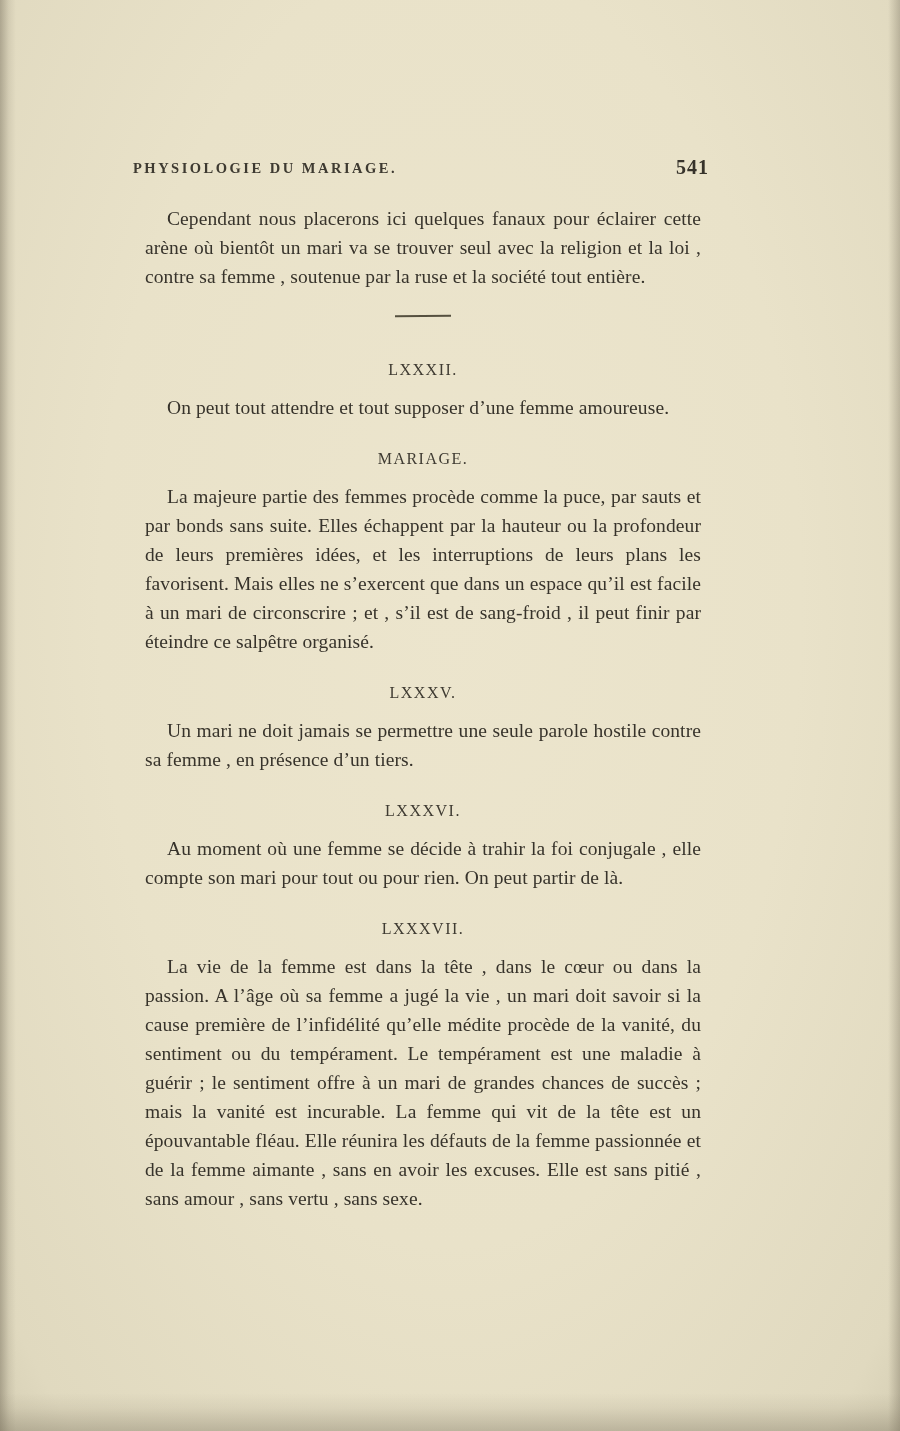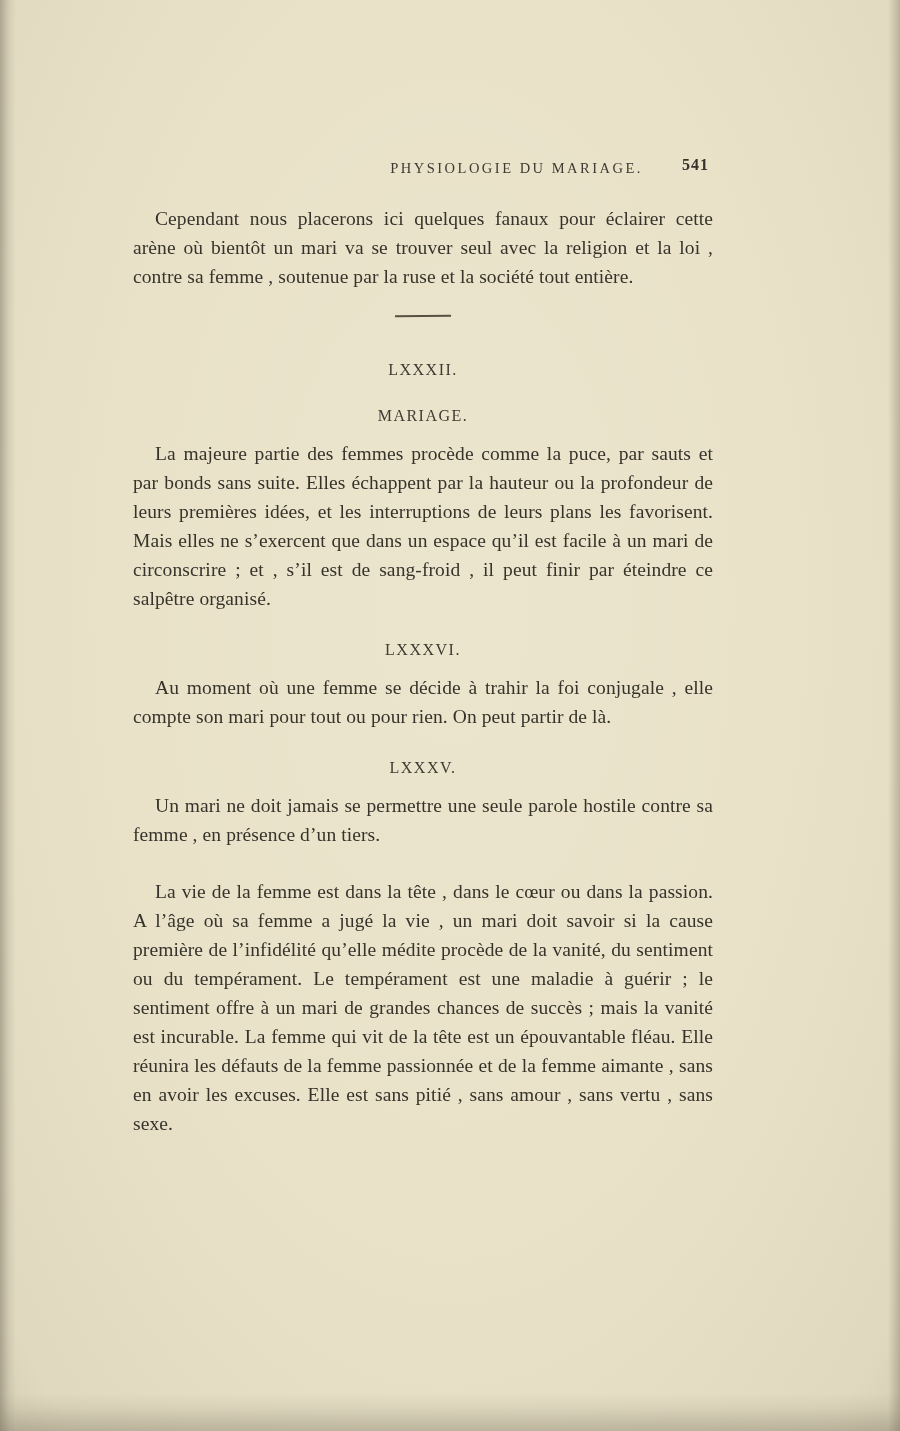--- a/index.html
+++ b/index.html
@@ -50,38 +50,38 @@
   }
   .running-head {
     position: relative;
     height: 24px;
     margin-bottom: 20px;
   }
   .head-title {
     position: absolute;
     left: 0;
     right: 70px;
-    text-align: right;
-    font-weight: normal;
+    text-align: left;
+    font-weight: bold;
     font-size: 14.5px;
     letter-spacing: 2.5px;
     color: #3e3a31;
     white-space: nowrap;
   }
   .head-page {
     position: absolute;
     right: 4px;
     top: -4px;
     font-weight: bold;
-    font-size: 16px;
+    font-size: 20px;
     letter-spacing: 1px;
     color: #37332b;
   }
   .body-par {
-    margin: 0;
+    margin: 12px;
     font-size: 19.5px;
     line-height: 29px;
     text-align: justify;
     text-indent: 22px;
     letter-spacing: 0.1px;
     color: #37332b;
   }
   .separator {
     width: 56px;
     height: 0;
@@ -113,36 +113,38 @@
       <span class="head-title">PHYSIOLOGIE DU MARIAGE.</span>
       <span class="head-page">541</span>
     </div>
 
     <p class="body-par">Cependant nous placerons ici quelques fanaux pour éclairer cette arène où bientôt un mari va se trouver seul avec la religion et la loi , contre sa femme , soutenue par la ruse et la société tout entière.</p>
 
     <div class="separator"></div>
 
     <div class="section">
       <h2 class="sec-head">LXXXII.</h2>
+      <p class="body-par">On peut tout attendre et tout supposer d’une femme amoureuse.</p>
     </div>
 
 
     <div class="section">
       <h2 class="sec-head">MARIAGE.</h2>
       <p class="body-par">La majeure partie des femmes procède comme la puce, par sauts et par bonds sans suite. Elles échappent par la hauteur ou la profondeur de leurs premières idées, et les interruptions de leurs plans les favorisent. Mais elles ne s’exercent que dans un espace qu’il est facile à un mari de circonscrire ; et , s’il est de sang-froid , il peut finir par éteindre ce salpêtre organisé.</p>
     </div>
 
     <div class="section">
+      <h2 class="sec-head">LXXXV.</h2>
+      <p class="body-par">Un mari ne doit jamais se permettre une seule parole hostile contre sa femme , en présence d’un tiers.</p>
+    </div>
+
+    <div class="section">
       <h2 class="sec-head">LXXXVI.</h2>
       <p class="body-par">Au moment où une femme se décide à trahir la foi conjugale , elle compte son mari pour tout ou pour rien. On peut partir de là.</p>
     </div>
 
     <div class="section">
-      <h2 class="sec-head">LXXXV.</h2>
-      <p class="body-par">Un mari ne doit jamais se permettre une seule parole hostile contre sa femme , en présence d’un tiers.</p>
-    </div>
-
-    <div class="section">
+      <h2 class="sec-head">LXXXVII.</h2>
       <p class="body-par">La vie de la femme est dans la tête , dans le cœur ou dans la passion. A l’âge où sa femme a jugé la vie , un mari doit savoir si la cause première de l’infidélité qu’elle médite procède de la vanité, du sentiment ou du tempérament. Le tempérament est une maladie à guérir ; le sentiment offre à un mari de grandes chances de succès ; mais la vanité est incurable. La femme qui vit de la tête est un épouvantable fléau. Elle réunira les défauts de la femme passionnée et de la femme aimante , sans en avoir les excuses. Elle est sans pitié , sans amour , sans vertu , sans sexe.</p>
     </div>
 
   </div>
 </div>
 
 </body></html>

